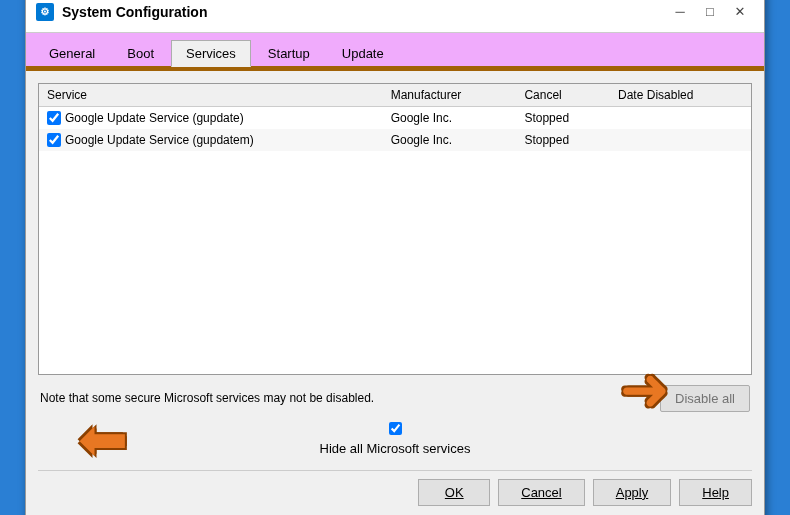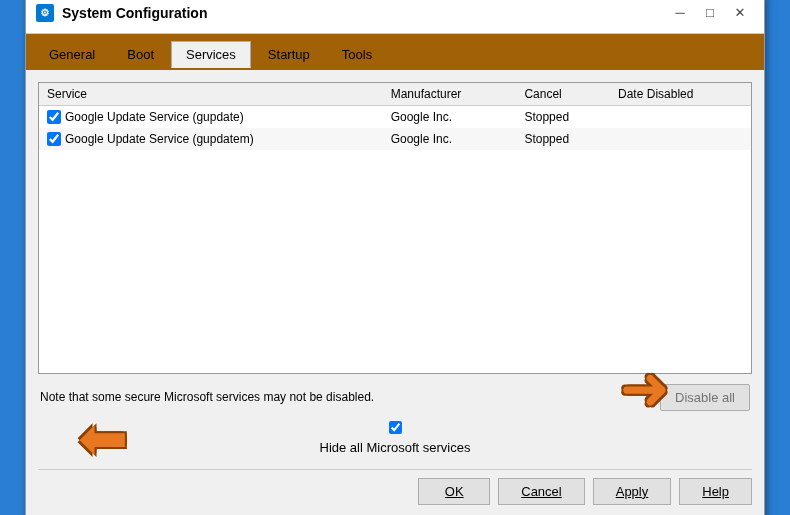--- a/index.html
+++ b/index.html
@@ -70,22 +70,22 @@
       display: flex;
       align-items: center;
       justify-content: center;
       font-size: 13px;
       color: #444;
       border-radius: 2px;
     }
 
     .tabs {
       display: flex;
-      background: #a16207;
-      border-bottom: 3px solid #a16207;
+      background: #f0abfc;
+      border-bottom: 5px solid #a16207;
       padding: 6px 8px 0 8px;
       gap: 2px;
     }
 
     .tab {
       padding: 5px 14px;
       border: 1px solid transparent;
       border-bottom: none;
       cursor: pointer;
       background: transparent;
@@ -278,21 +278,21 @@
       <button class="title-btn">□</button>
       <button class="title-btn close">✕</button>
     </div>
   </div>
 
   <div class="tabs">
     <button class="tab">General</button>
     <button class="tab">Boot</button>
     <button class="tab active">Services</button>
     <button class="tab">Startup</button>
-    <button class="tab">Tools</button>
+    <button class="tab">Update</button>
   </div>
 
   <div class="content">
     <div class="content-wrapper">
 
       <div class="watermark">PCL</div>
 
       <div class="service-table-container">
         <table class="service-table">
           <thead>

